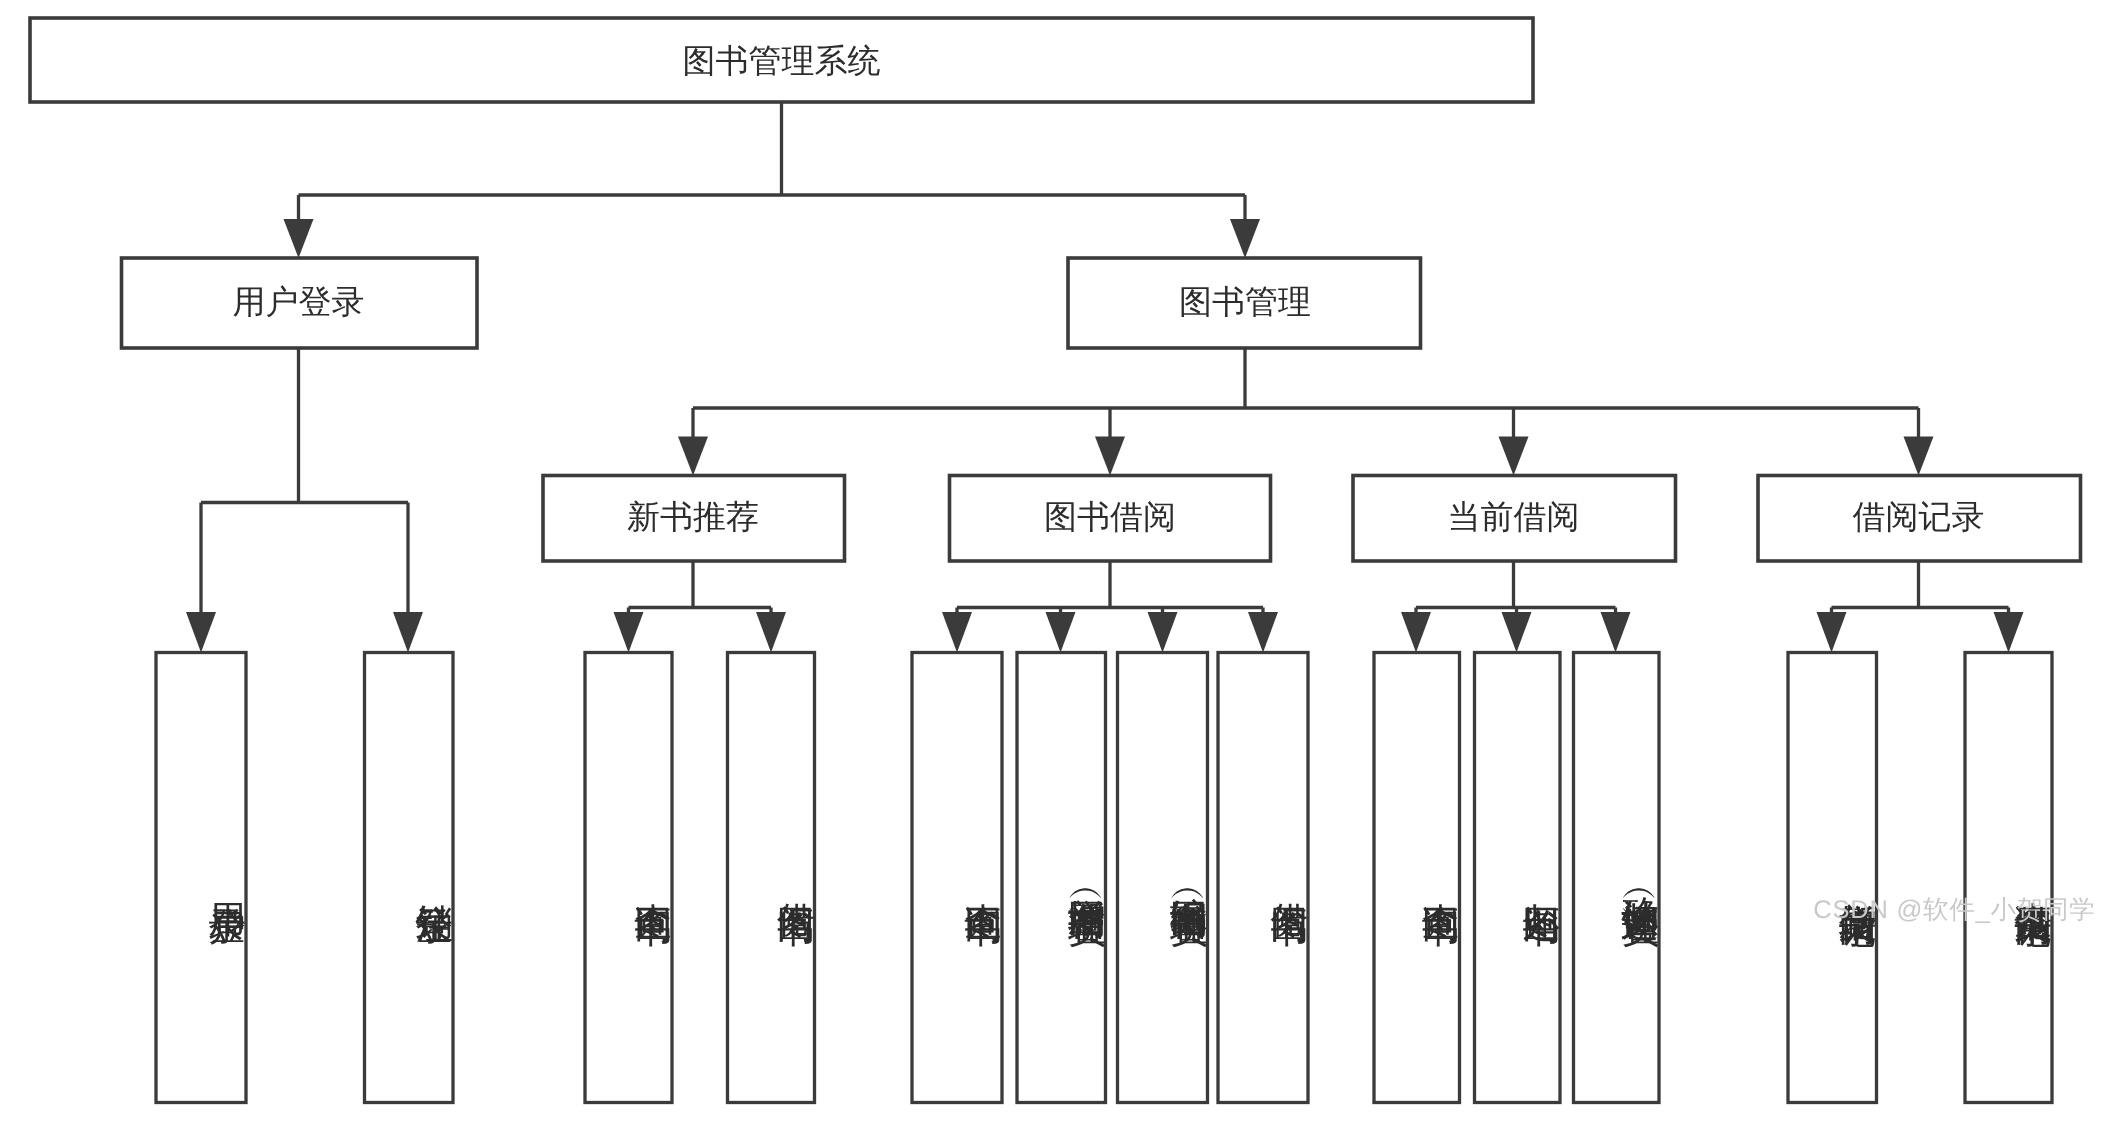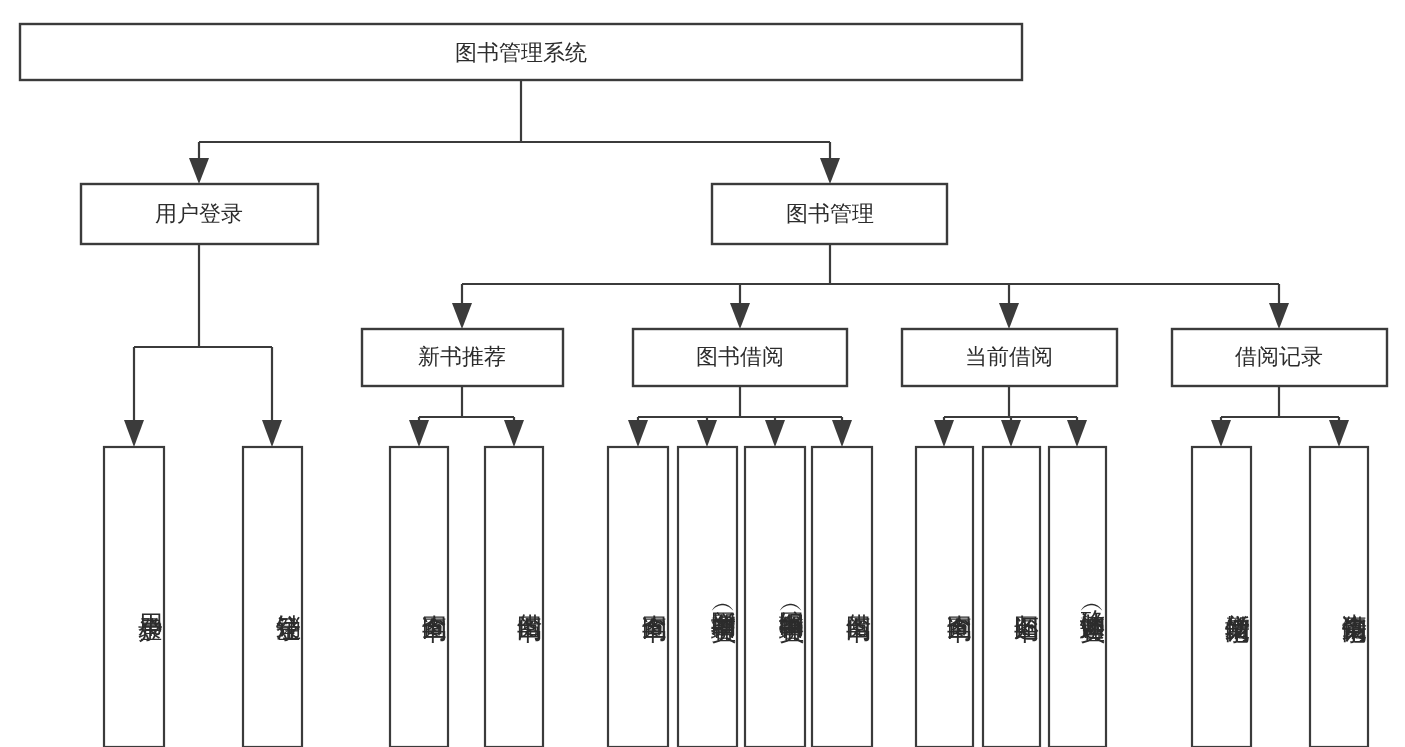--- a/index.html
+++ b/index.html
@@ -10,21 +10,21 @@
   body {
     width: 1405px;
     height: 747px;
     font-family: "Liberation Sans", "DejaVu Sans", sans-serif;
     overflow: hidden;
     position: relative;
   }
   #diagram-root {
     position: absolute;
     left: 0;
-    top: 12px;
+    top: 0;
     width: 1405px;
     height: 624px;
   }
   svg#flow {
     display: block;
     width: 1405px;
     height: 747px;
   }
   .node-rect {
     fill: #ffffff;
@@ -219,13 +219,14 @@
   <div class="leaf-label-wrap" style="left:745px; top:440px; width:60px; height:290px;">编辑图书（管理员）</div>
   <div class="leaf-label-wrap" style="left:812px; top:443px; width:60px; height:284px;">借阅图书</div>
 
   <div class="leaf-label-wrap" style="left:916px; top:443px; width:57px; height:284px;">查询图书</div>
   <div class="leaf-label-wrap" style="left:983px; top:443px; width:57px; height:284px;">归还图书</div>
   <div class="leaf-label-wrap" style="left:1049px; top:440px; width:57px; height:290px;">确认归还（管理员）</div>
 
   <div class="leaf-label-wrap" style="left:1192px; top:443px; width:59px; height:284px;">新增借阅记录</div>
   <div class="leaf-label-wrap" style="left:1310px; top:443px; width:58px; height:284px;">查询借阅记录</div>
 
+  <div class="watermark">CSDN @软件_小贺同学</div>
 </div>
 
 </body></html>

